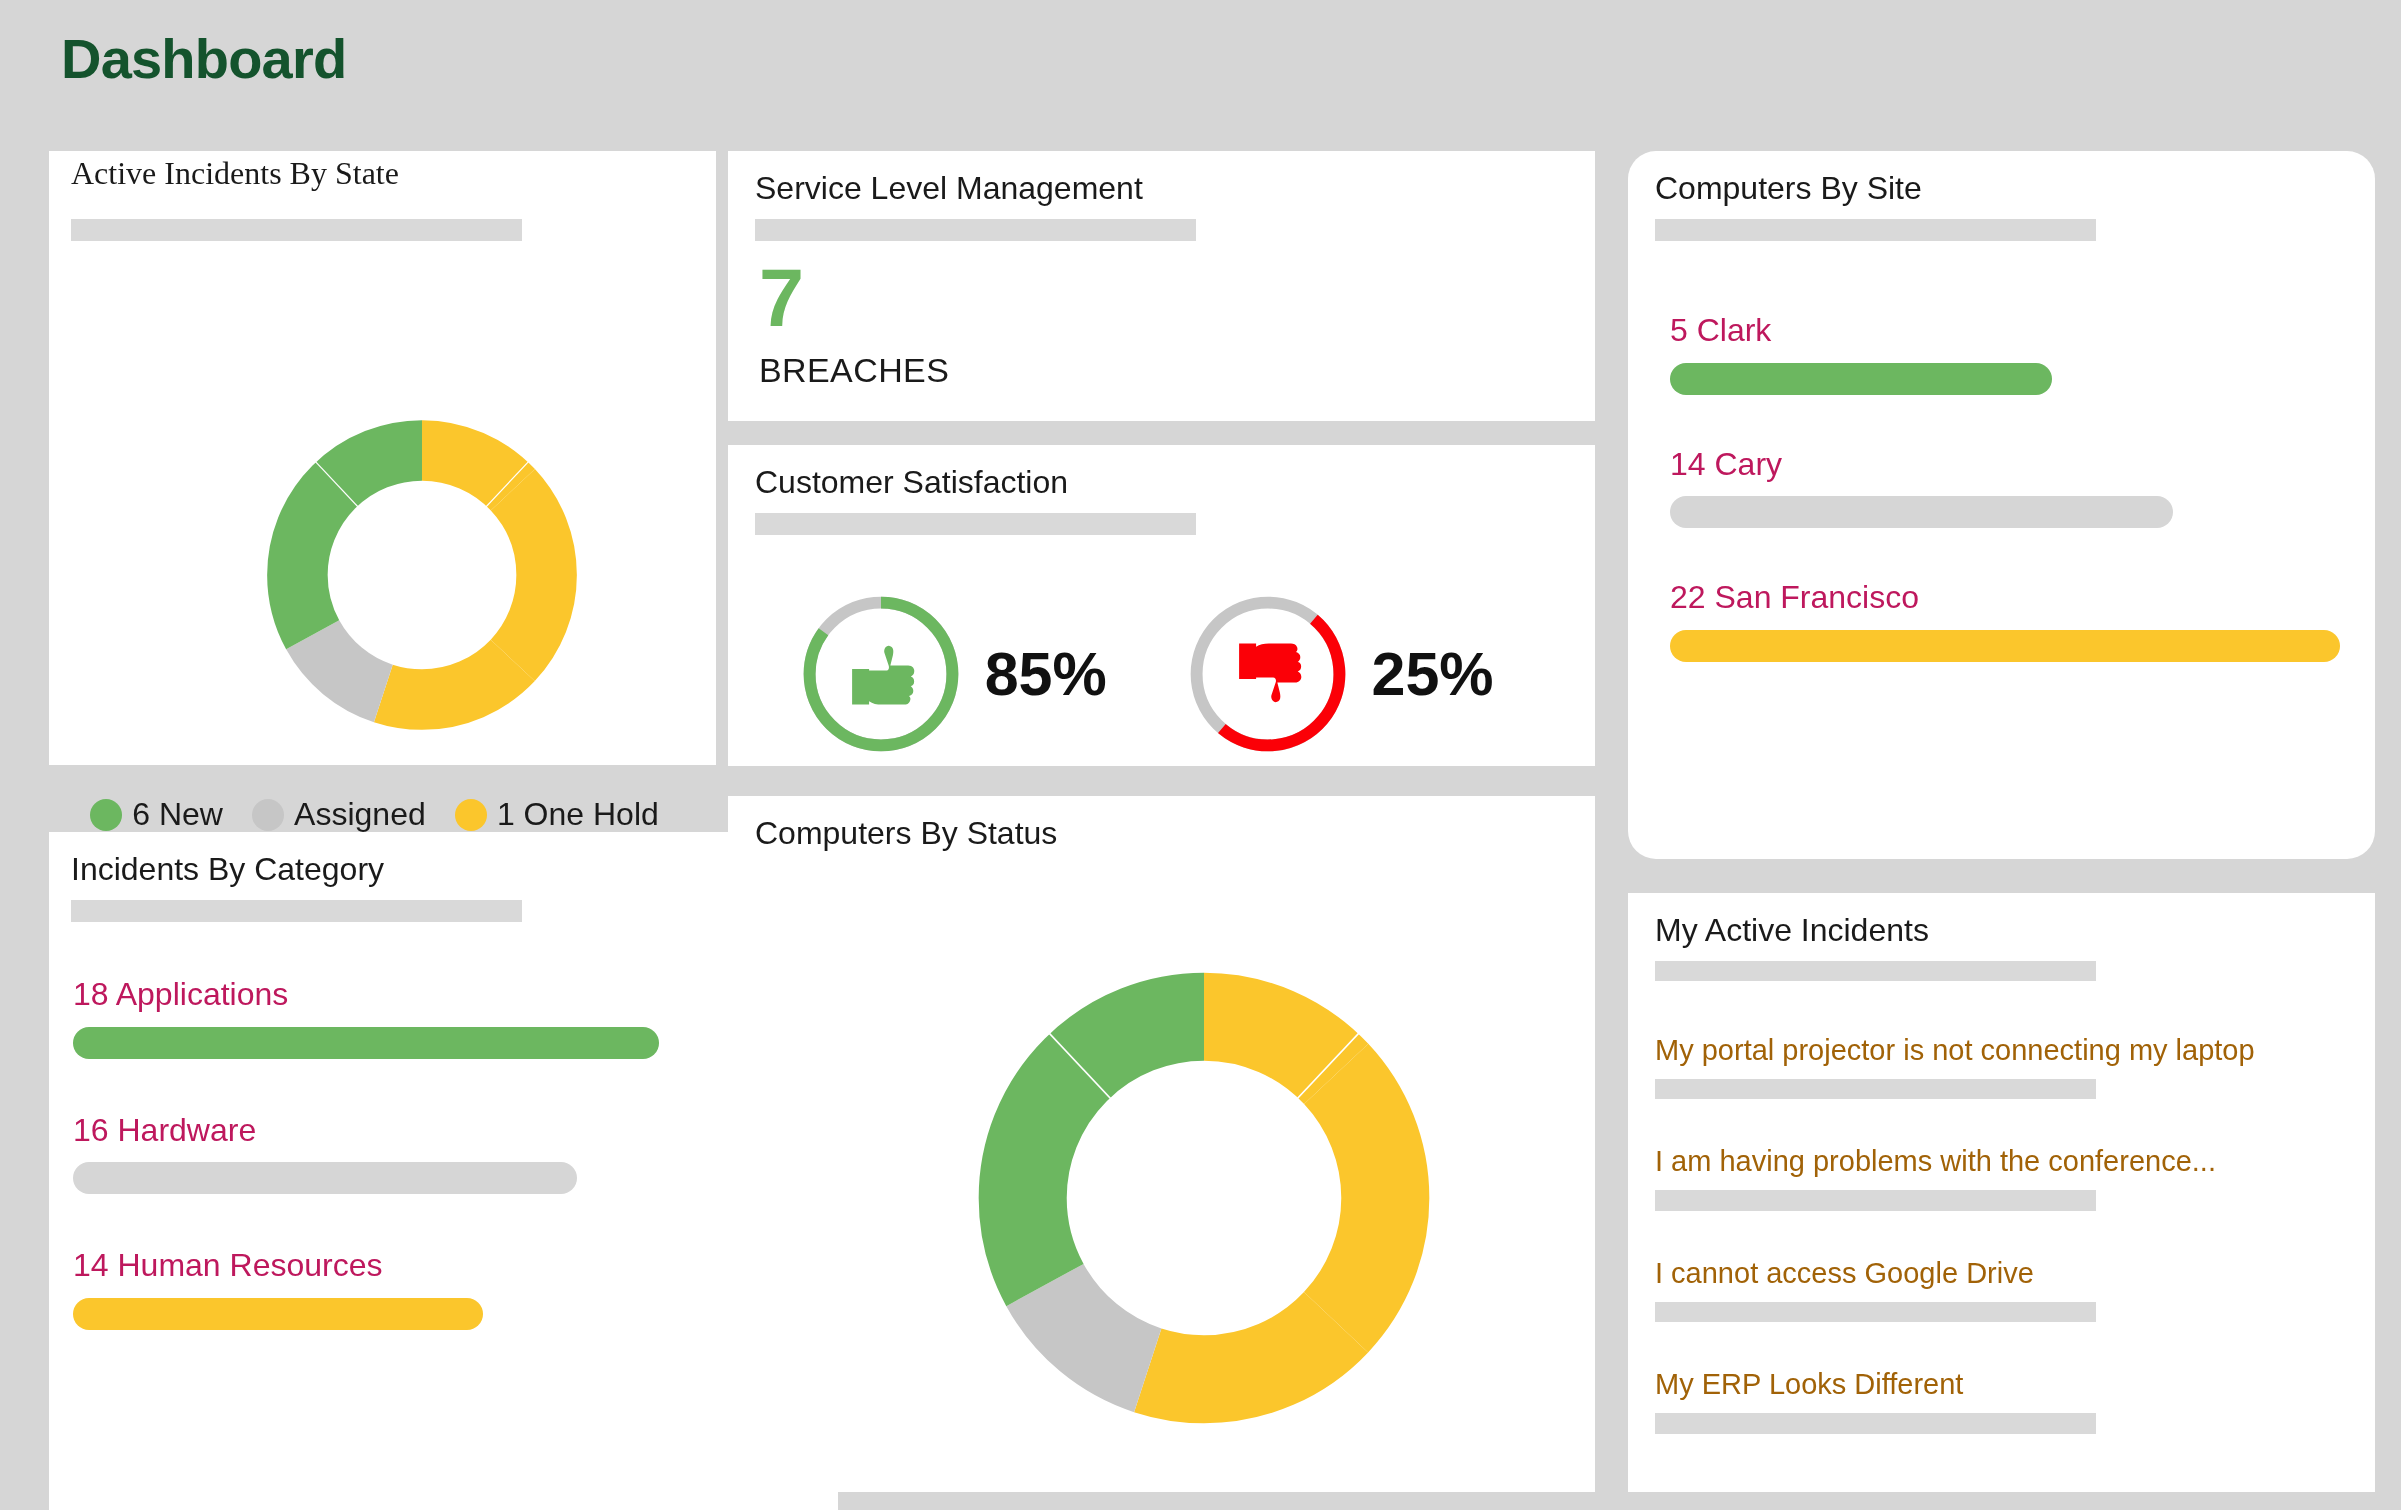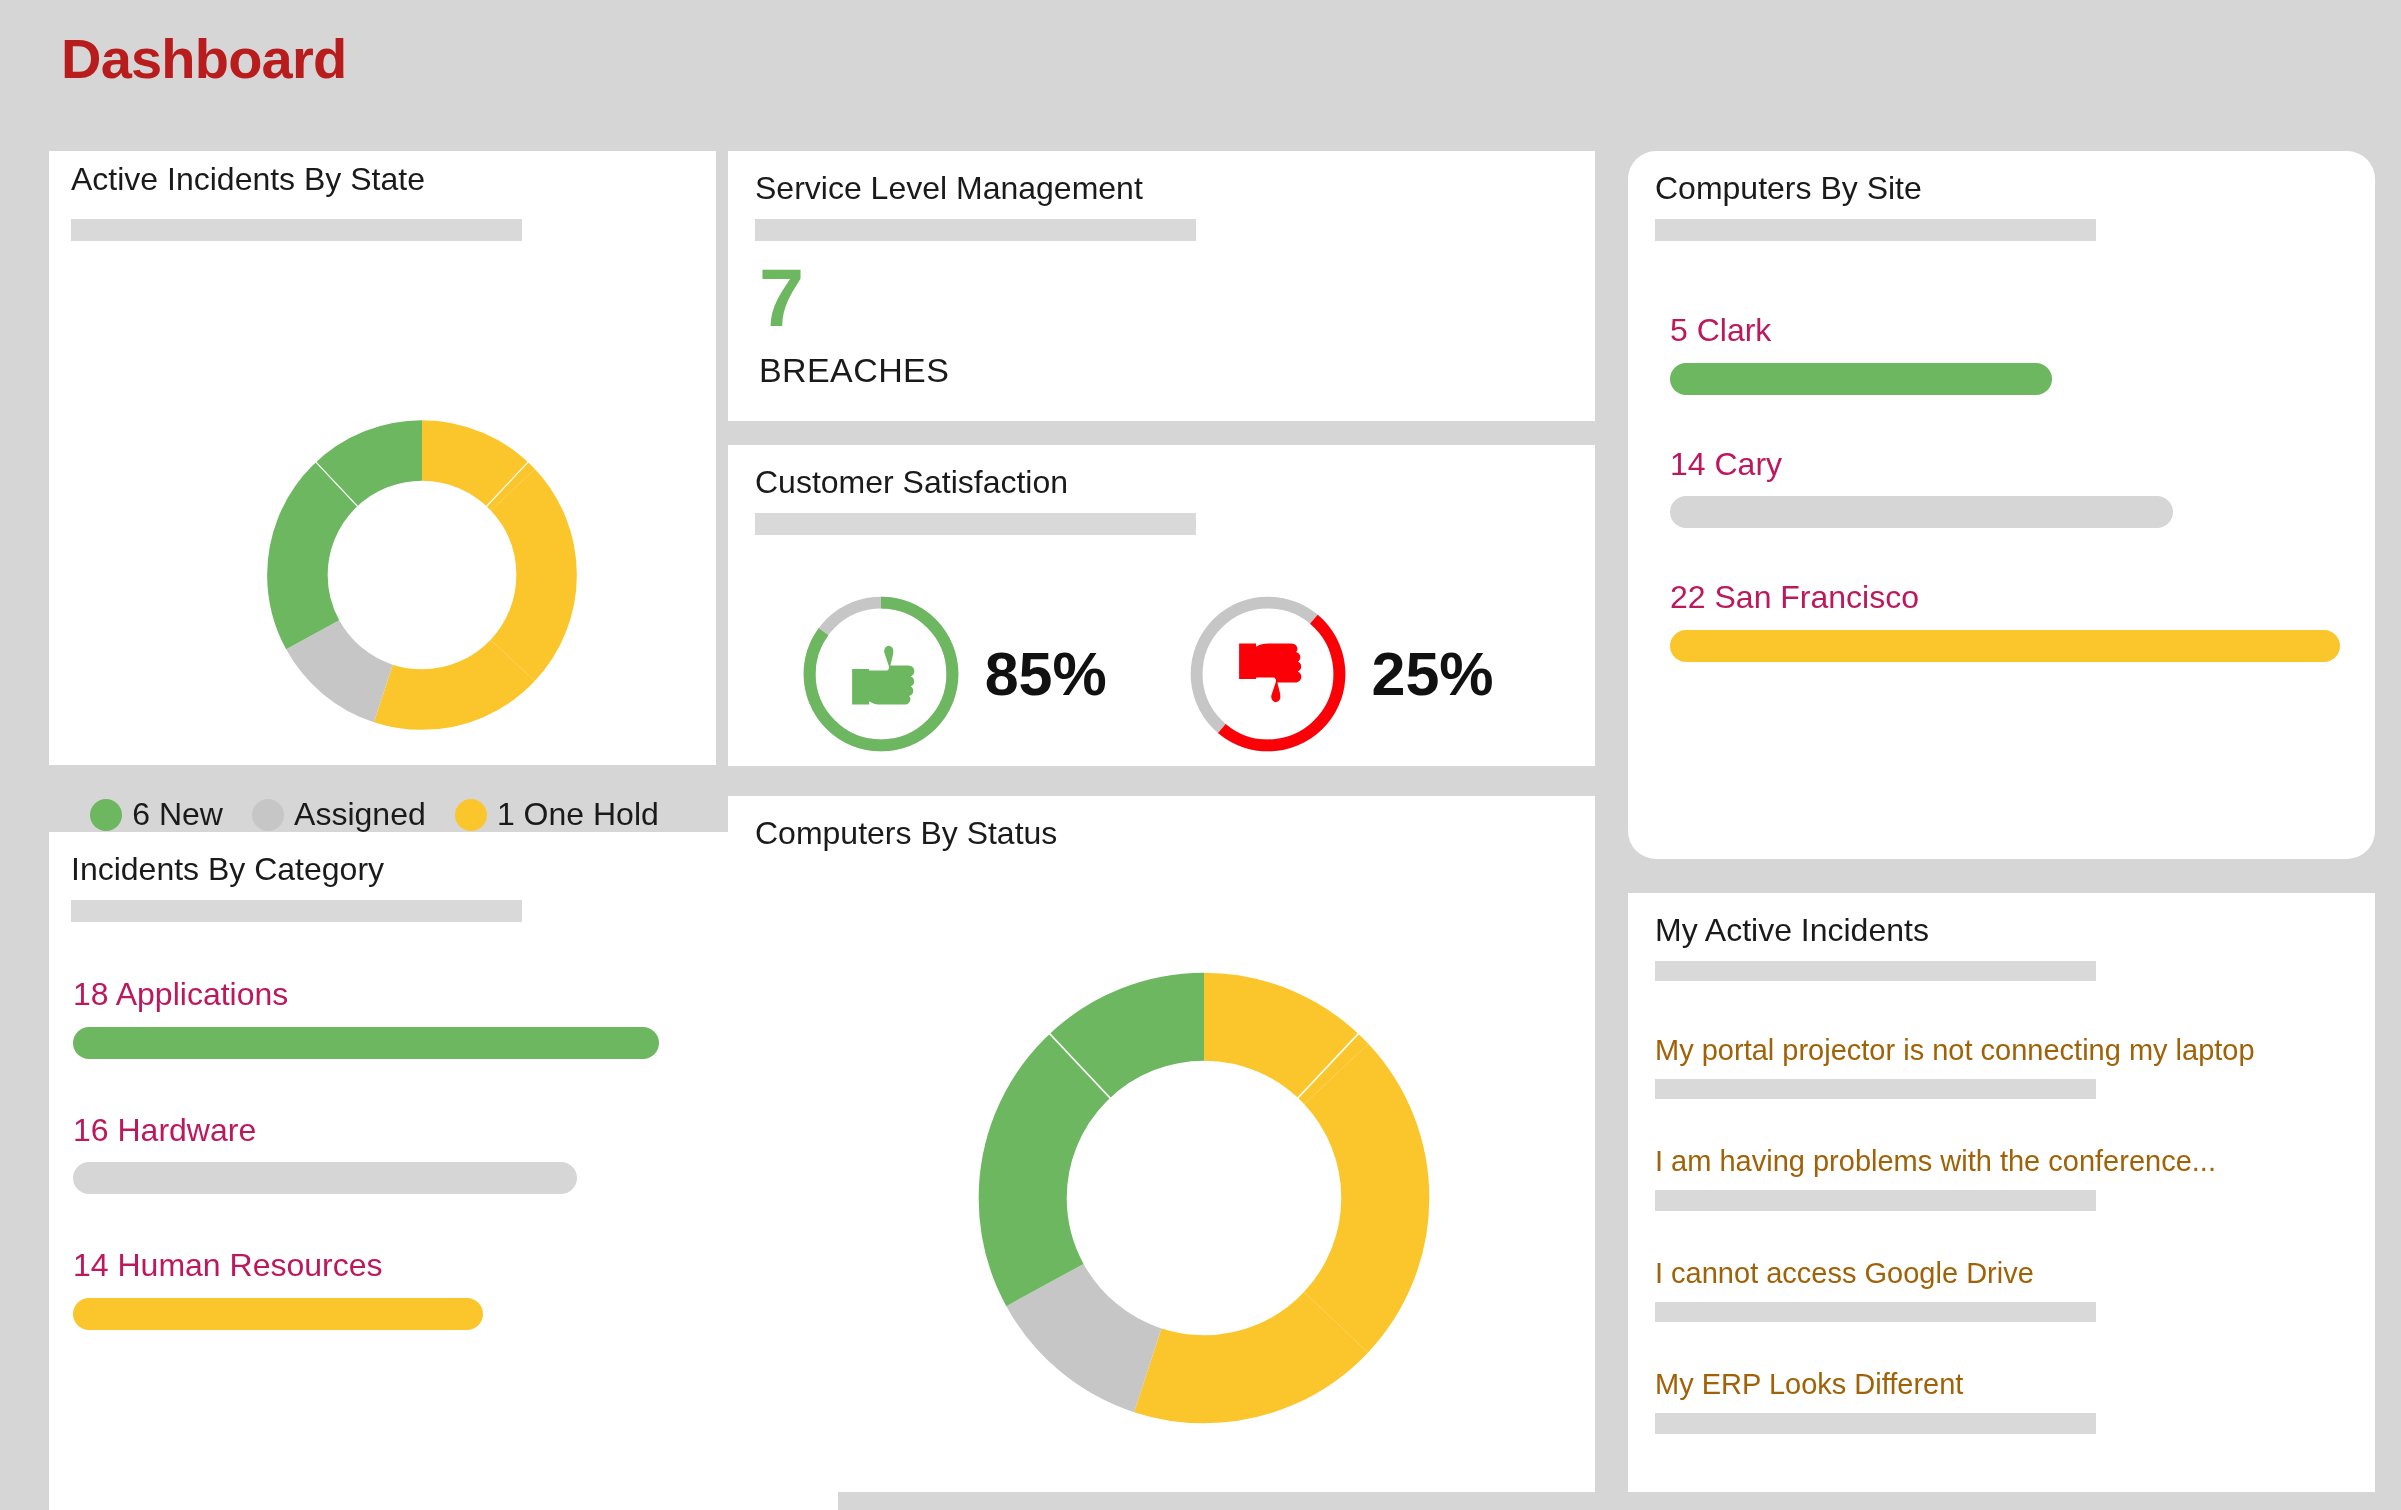--- a/index.html
+++ b/index.html
@@ -11,21 +11,21 @@
     font-family: "Liberation Sans", sans-serif;
     overflow: hidden;
   }
 
   #page-title {
     position: absolute;
     left: 61px;
     top: 25.5px;
     font-size: 56px;
     font-weight: bold;
-    color: #b91c1c;
+    color: #14532d;
     letter-spacing: -0.8px;
   }
 
   .card {
     position: absolute;
     background: #ffffff;
   }
 
   .card-title {
     font-size: 32px;
@@ -116,21 +116,21 @@
     height: 20.4px;
     width: 441px;
   }
 </style>
 </head>
 <body>
 
 <div id="page-title">Dashboard</div>
 
 <div class="card" style="left:49px; top:151px; width:667px; height:614px;">
-  <div class="card-title" style="position:absolute;left:22px;top:10px;">Active Incidents By State</div>
+  <div class="card-title" style="position:absolute;left:22px;top:4px;font-family:Liberation Serif, serif;">Active Incidents By State</div>
   <div class="skel" style="position:absolute;left:22px;top:68px;width:451px;"></div>
 
   <div class="donut-wrap" style="position:absolute;left:195px;top:246px;">
     <svg width="356" height="356" viewBox="0 0 100 100">
 
       <g transform="rotate(-90 50 50)">
         <circle cx="50" cy="50" r="35" fill="none" stroke="#fbc62c" stroke-width="17" stroke-dasharray="28.59 191.35" stroke-dashoffset="0"></circle>
         <circle cx="50" cy="50" r="35" fill="none" stroke="#fbc62c" stroke-width="17" stroke-dasharray="52.78 167.16" stroke-dashoffset="-28.59"></circle>
         <circle cx="50" cy="50" r="35" fill="none" stroke="#fbc62c" stroke-width="17" stroke-dasharray="39.59 180.35" stroke-dashoffset="-81.37"></circle>
         <circle cx="50" cy="50" r="35" fill="none" stroke="#c6c6c6" stroke-width="17" stroke-dasharray="26.39 193.55" stroke-dashoffset="-120.96"></circle>

